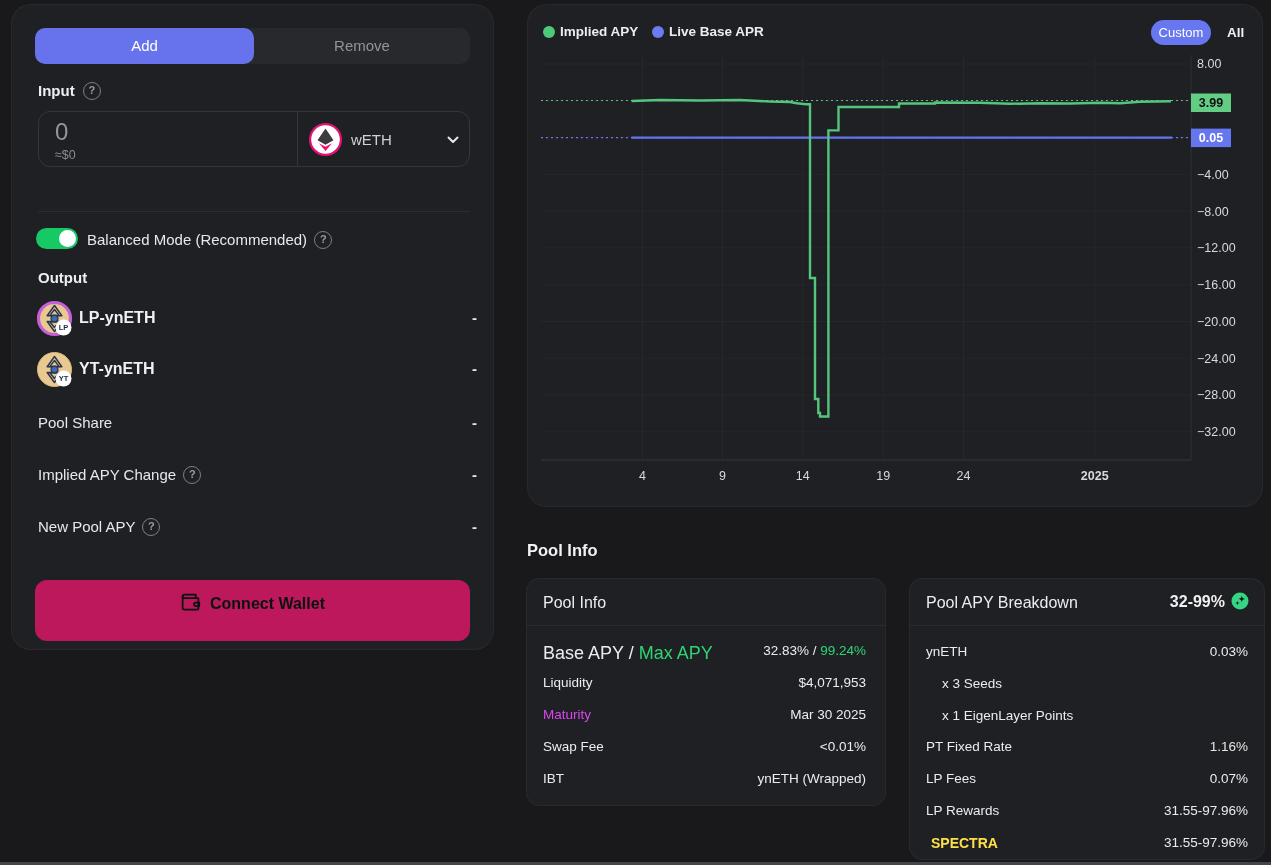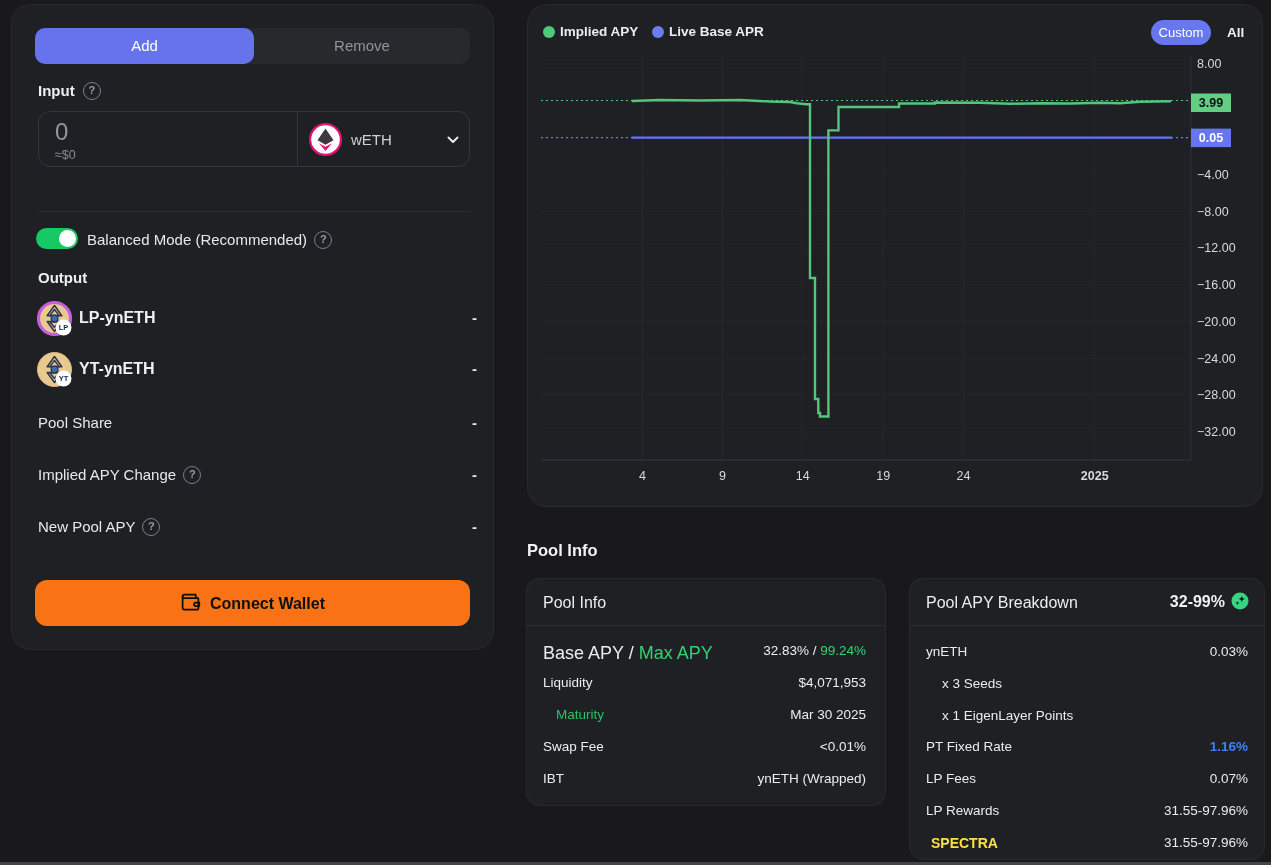--- a/index.html
+++ b/index.html
@@ -82,21 +82,21 @@
   <div class="abs" style="left:68px; top:356px; color:#f0f0f2; font-size:16px; font-weight:600;">YT-ynETH</div>
   <div class="row-dash" style="top:356px;">-</div>
 
   <div class="abs" style="left:27px; top:410px; color:#e8e8ea; font-size:15px; font-weight:400;">Pool Share</div>
   <div class="row-dash" style="top:410px;">-</div>
   <div class="abs" style="left:27px; top:462px; color:#e8e8ea; font-size:15px; font-weight:400;">Implied APY Change <span class="qm" style="margin-left:3px; margin-top:-2px;">?</span></div>
   <div class="row-dash" style="top:462px;">-</div>
   <div class="abs" style="left:27px; top:514px; color:#e8e8ea; font-size:15px; font-weight:400;">New Pool APY <span class="qm" style="margin-left:3px; margin-top:-2px;">?</span></div>
   <div class="row-dash" style="top:514px;">-</div>
 
-  <div class="abs" style="left:24px; top:576px; width:435px; height:46px; background:#f97316; border-radius:12px; text-align:center; line-height:47px; color:#0b120e; font-size:16px; font-weight:700;">
+  <div class="abs" style="left:24px; top:576px; width:435px; height:61px; background:#be185d; border-radius:12px; text-align:center; line-height:47px; color:#0b120e; font-size:16px; font-weight:700;">
     <svg style="vertical-align:-4px; margin-right:9px;" width="21" height="21" viewBox="0 0 24 24" fill="none" stroke="#0b120e" stroke-width="2" stroke-linecap="round" stroke-linejoin="round">
         <path d="M20 7H5a2 2 0 0 1-2-2 2 2 0 0 1 2-2h13v4"></path>
         <path d="M3 5v13a2 2 0 0 0 2 2h15a1 1 0 0 0 1-1V8a1 1 0 0 0-1-1"></path>
         <path d="M18 12a2 2 0 0 0 0 4h4v-4z"></path>
       </svg>Connect Wallet
   </div>
 </div>
 
 <div class="card" id="chartcard" style="left:527px; top:4px; width:736px; height:503px;">
   <div class="abs" style="left:16px; top:22px; width:12px; height:12px; border-radius:50%; background:#4cc979;"></div>
@@ -157,21 +157,21 @@
 
 <div class="abs" style="left:527px; top:541px; color:#f2f2f4; font-size:16.5px; font-weight:700;">Pool Info</div>
 
 <div class="card" style="left:526px; top:578px; width:360px; height:228px; border-radius:14px;">
   <div class="abs" style="left:17px; top:16px; color:#ececee; font-size:16px;">Pool Info</div>
   <div class="abs" style="left:0; top:47px; width:360px; height:1px; background:#2b2b30;"></div>
   <div class="abs" style="left:17px; top:65px; color:#ececee; font-size:18px; font-weight:400;">Base APY / <span style="color:#2fd573;">Max APY</span></div>
   <div class="abs" style="right:20px; top:65px; color:#ececee; font-size:13.5px; font-weight:400;">32.83% / <span style="color:#2fd573;">99.24%</span></div>
   <div class="abs" style="left:17px; top:97px; color:#ececee; font-size:13.5px; font-weight:400;">Liquidity</div>
   <div class="abs" style="right:20px; top:97px; color:#ececee; font-size:13.5px; font-weight:400;">$4,071,953</div>
-  <div class="abs" style="left:17px; top:129px; color:#22c55e; font-size:13.5px; font-weight:400;margin-left:13px;">Maturity</div>
+  <div class="abs" style="left:17px; top:129px; color:#d946ef; font-size:13.5px; font-weight:400;">Maturity</div>
   <div class="abs" style="right:20px; top:129px; color:#ececee; font-size:13.5px; font-weight:400;margin-left:10px;">Mar 30 2025</div>
   <div class="abs" style="left:17px; top:161px; color:#ececee; font-size:13.5px; font-weight:400;">Swap Fee</div>
   <div class="abs" style="right:20px; top:161px; color:#ececee; font-size:13.5px; font-weight:400;">&lt;0.01%</div>
   <div class="abs" style="left:17px; top:193px; color:#ececee; font-size:13.5px; font-weight:400;">IBT</div>
   <div class="abs" style="right:20px; top:193px; color:#ececee; font-size:13.5px; font-weight:400;">ynETH (Wrapped)</div>
 </div>
 
 <div class="card" style="left:909px; top:578px; width:356px; height:282px; border-radius:14px;">
   <div class="abs" style="left:17px; top:16px; color:#ececee; font-size:16px;">Pool APY Breakdown</div>
   <div class="abs" style="right:40px; top:15px; color:#f0f0f2; font-size:16px; font-weight:600;">32-99%</div>
@@ -181,21 +181,21 @@
       <path d="M10.8 3.6 C11.1 6 11.8 6.7 14.2 7 C11.8 7.3 11.1 8 10.8 10.4 C10.5 8 9.8 7.3 7.4 7 C9.8 6.7 10.5 6 10.8 3.6 Z" fill="#101014"></path>
       <path d="M6.4 8.8 C6.6 10.4 7.1 10.9 8.7 11.1 C7.1 11.3 6.6 11.8 6.4 13.4 C6.2 11.8 5.7 11.3 4.1 11.1 C5.7 10.9 6.2 10.4 6.4 8.8 Z" fill="#101014"></path>
     </svg>
   </div>
   <div class="abs" style="left:0; top:47px; width:356px; height:1px; background:#2b2b30;"></div>
   <div class="abs" style="left:17px; top:66px; color:#ececee; font-size:13.5px; font-weight:400;">ynETH</div>
   <div class="abs" style="right:17px; top:66px; color:#ececee; font-size:13.5px; font-weight:400;">0.03%</div>
   <div class="abs" style="left:33px; top:98px; color:#ececee; font-size:13.5px; font-weight:400;">x 3 Seeds</div>
   <div class="abs" style="left:33px; top:130px; color:#ececee; font-size:13.5px; font-weight:400;">x 1 EigenLayer Points</div>
   <div class="abs" style="left:17px; top:161px; color:#ececee; font-size:13.5px; font-weight:400;">PT Fixed Rate</div>
-  <div class="abs" style="right:17px; top:161px; color:#3b82f6; font-size:13.5px; font-weight:700;">1.16%</div>
+  <div class="abs" style="right:17px; top:161px; color:#e5e5e5; font-size:13.5px; font-weight:400;">1.16%</div>
   <div class="abs" style="left:17px; top:193px; color:#ececee; font-size:13.5px; font-weight:400;">LP Fees</div>
   <div class="abs" style="right:17px; top:193px; color:#ececee; font-size:13.5px; font-weight:400;">0.07%</div>
   <div class="abs" style="left:17px; top:225px; color:#ececee; font-size:13.5px; font-weight:400;">LP Rewards</div>
   <div class="abs" style="right:17px; top:225px; color:#ececee; font-size:13.5px; font-weight:400;">31.55-97.96%</div>
   <div class="abs" style="left:22px; top:257px; color:#fde047; font-size:14px; font-weight:700;">SPECTRA</div>
   <div class="abs" style="right:17px; top:257px; color:#ececee; font-size:13.5px; font-weight:400;">31.55-97.96%</div>
 </div>
 
 <div class="abs" style="left:0; top:862px; width:1271px; height:3px; background:#42454b;"></div>
 

